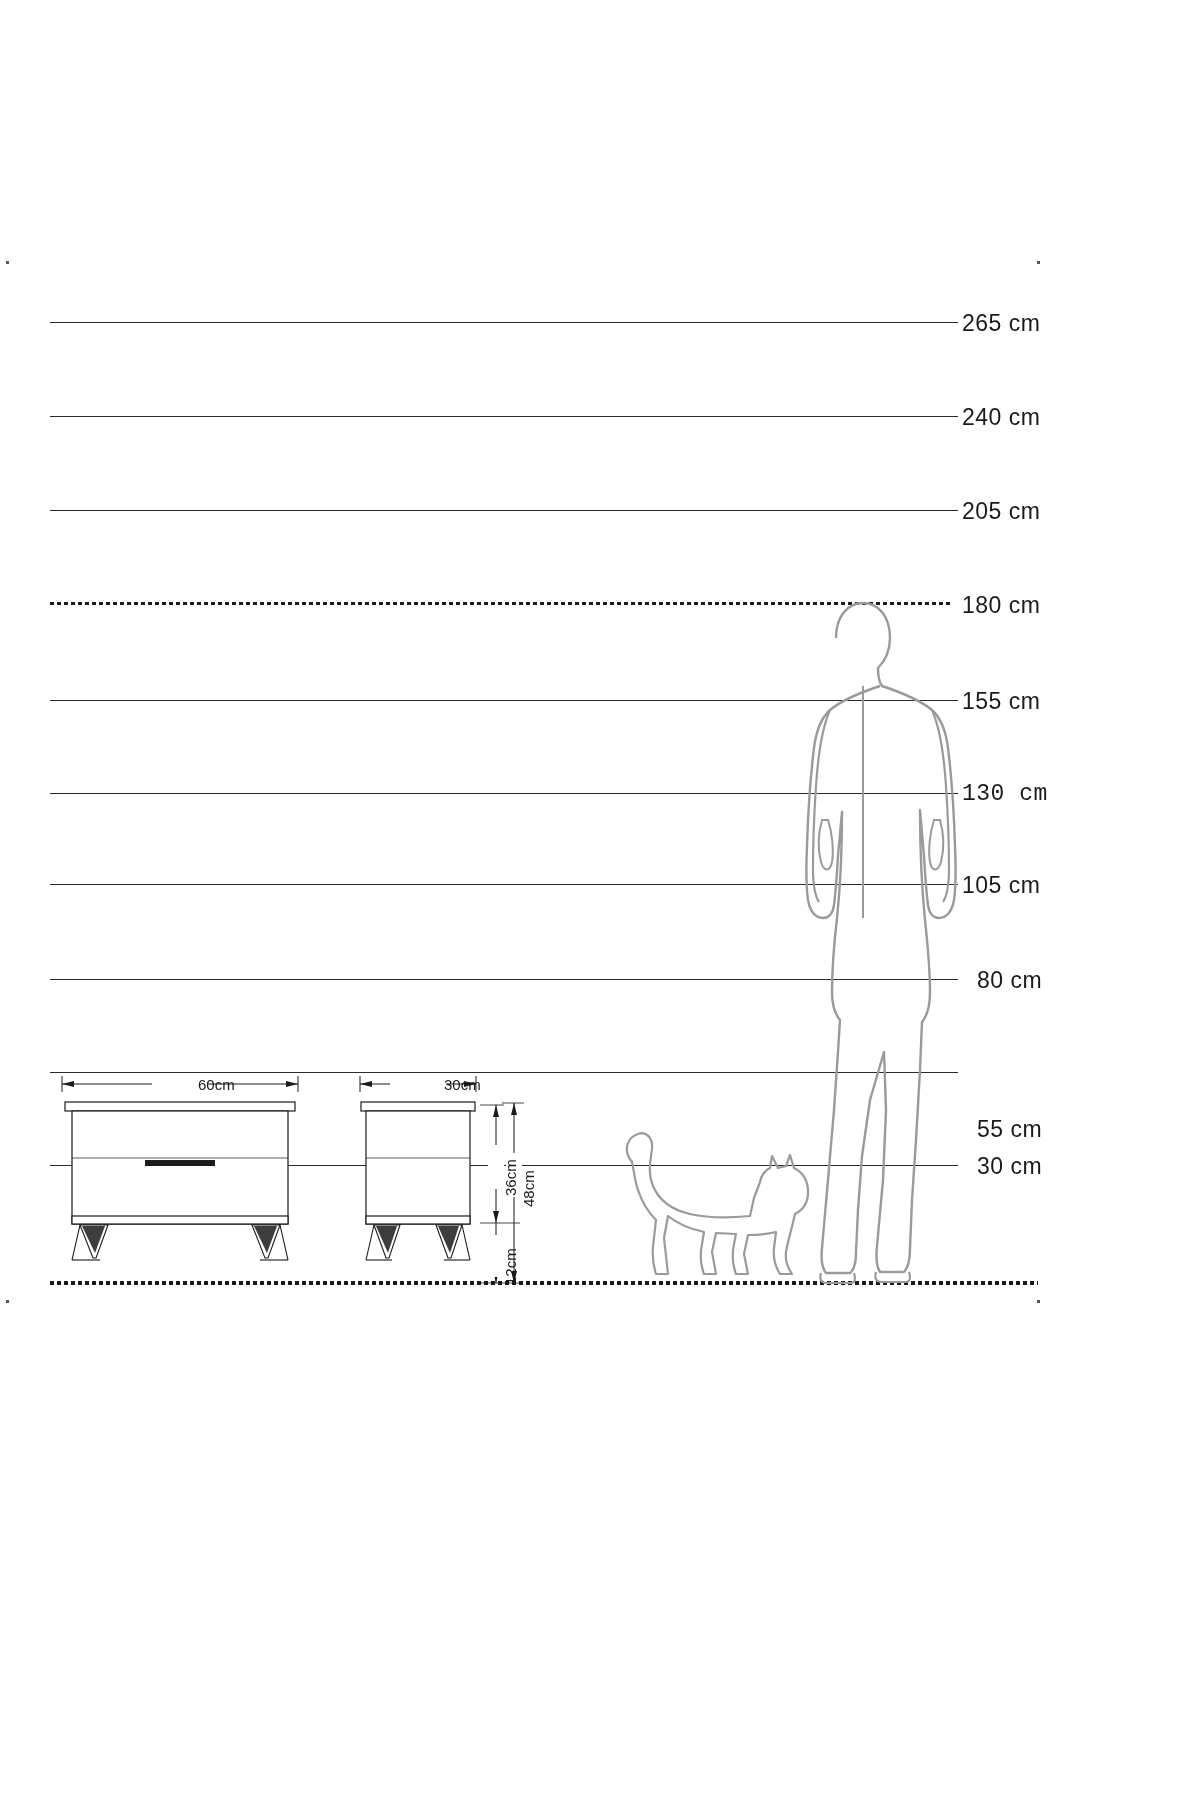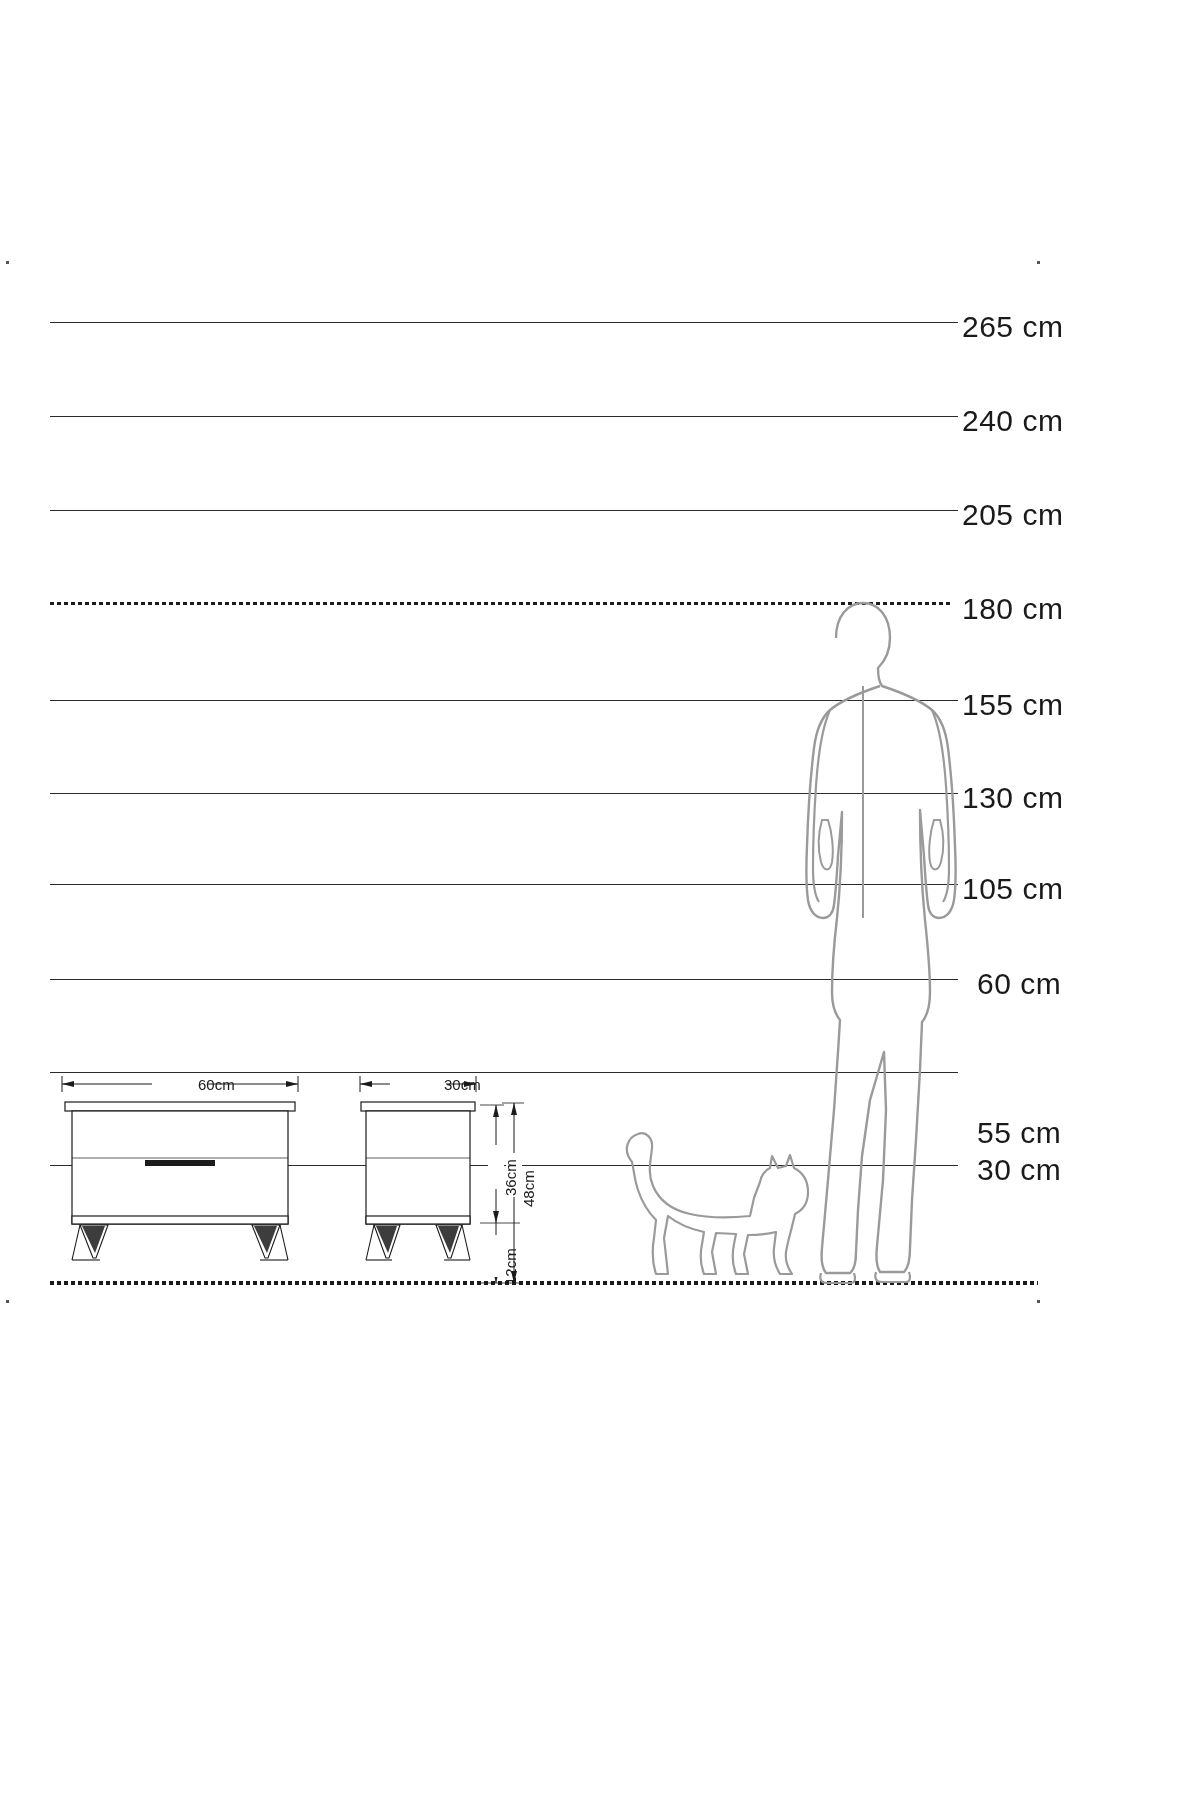--- a/index.html
+++ b/index.html
@@ -16,21 +16,21 @@
   }
   #stage {
     position: absolute;
     left: 0;
     top: 0;
     width: 1200px;
     height: 1800px;
   }
   .scale-label {
     position: absolute;
-    font-size: 30px;
+    font-size: 23px;
     color: #1a1a1a;
     letter-spacing: 0.5px;
     white-space: nowrap;
     font-family: "Liberation Sans", sans-serif;
   }
   .gridline {
     position: absolute;
     height: 0;
     border-top: 1px solid #2b2b2b;
   }
@@ -90,29 +90,29 @@
 
   <div class="dashline" style="left:50px; top:602px; width:903px;"></div>
   <div class="scale-label" style="left:962px; top:592px;text-align:center;">180 cm</div>
 
   <div class="gridline" style="left:50px; top:700px; width:895px;"></div>
   <div class="tick" style="left:938px; top:700px; width:20px;"></div>
   <div class="scale-label" style="left:962px; top:688px;">155 cm</div>
 
   <div class="gridline" style="left:50px; top:793px; width:895px;"></div>
   <div class="tick" style="left:938px; top:793px; width:20px;"></div>
-  <div class="scale-label" style="left:962px; top:781px;">130 cm</div>
+  <div class="scale-label" style="left:962px; top:781px;font-family:Liberation Mono, monospace;">130 cm</div>
 
   <div class="gridline" style="left:50px; top:884px; width:895px;"></div>
   <div class="tick" style="left:938px; top:884px; width:20px;"></div>
   <div class="scale-label" style="left:962px; top:872px;">105 cm</div>
 
   <div class="gridline" style="left:50px; top:979px; width:895px;"></div>
   <div class="tick" style="left:938px; top:979px; width:20px;"></div>
-  <div class="scale-label" style="left:977px; top:967px;">60 cm</div>
+  <div class="scale-label" style="left:977px; top:967px;">80 cm</div>
 
   <div class="gridline" style="left:50px; top:1072px; width:895px;"></div>
   <div class="tick" style="left:938px; top:1072px; width:20px;"></div>
   <div class="scale-label" style="left:977px; top:1116px;">55 cm</div>
 
   <div class="gridline" style="left:50px; top:1165px; width:895px;"></div>
   <div class="tick" style="left:938px; top:1165px; width:20px;"></div>
   <div class="scale-label" style="left:977px; top:1153px;">30 cm</div>
 
   <div class="dashline" style="left:50px; top:1281px; width:988px; height:4px;"></div>

